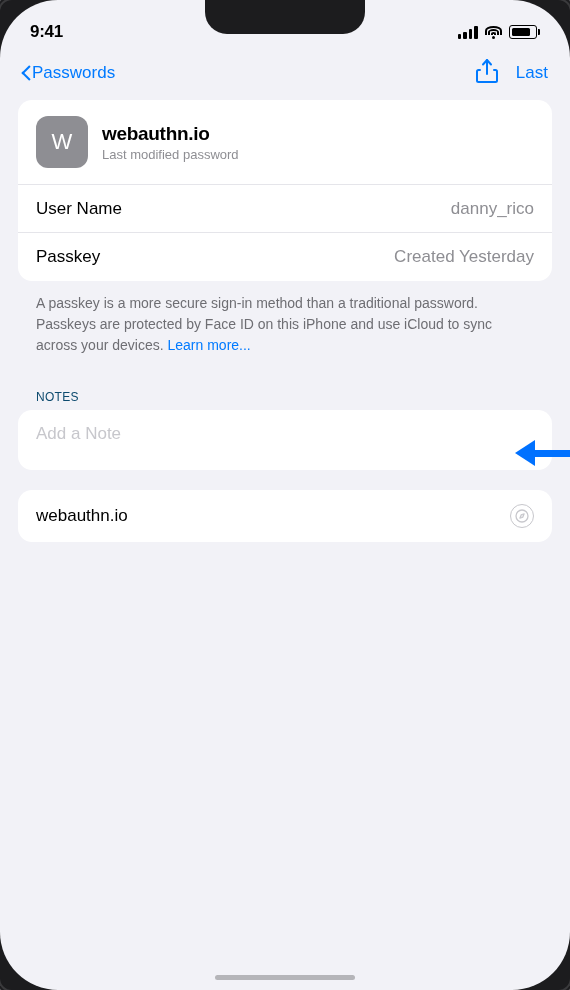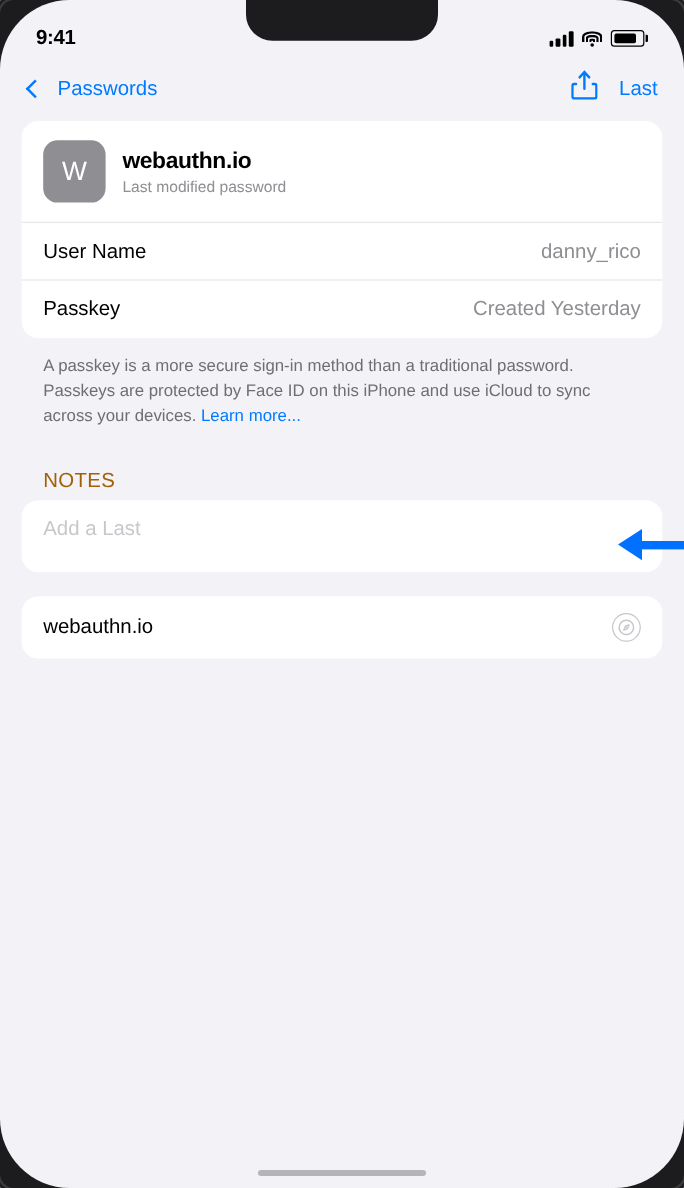--- a/index.html
+++ b/index.html
@@ -168,21 +168,21 @@
     .nav-bar {
       display: flex;
       justify-content: space-between;
       align-items: center;
       padding: 8px 22px 12px;
     }
 
     .nav-back {
       display: flex;
       align-items: center;
-      gap: 16px;
+      gap: 0;
       color: #007aff;
       font-size: 17px;
       cursor: pointer;
     }
     .chevron-left {
       width: 10px;
       height: 16px;
       position: relative;
     }
     .chevron-left::before {
@@ -314,23 +314,23 @@
       padding: 0 0 14px;
     }
 
     .learn-more-link {
       color: #007aff;
       text-decoration: none;
     }
 
     
     .section-label {
-      font-size: 17px;
+      font-size: 12px;
       font-weight: 400;
-      color: #a16207;
+      color: #0c4a6e;
       letter-spacing: 0.3px;
       text-transform: uppercase;
       padding: 8px 18px 6px;
     }
 
     
     .notes-card {
       background: #fff;
       border-radius: 14px;
       margin-bottom: 20px;
@@ -488,21 +488,21 @@
 
       <div class="description-card">
         <p class="description-text">
           <span>A passkey is a more secure sign-in method than a traditional password. Passkeys are protected by Face ID on this iPhone and use iCloud to sync across your devices.&nbsp;</span><a class="learn-more-link" href="#">Learn more...</a>
         </p>
       </div>
 
       <div class="notes-section-wrapper">
         <div class="section-label">NOTES</div>
         <div class="notes-card">
-          <span class="notes-placeholder">Add a Last</span>
+          <span class="notes-placeholder">Add a Note</span>
         </div>
 
         <div style="position:absolute; right:-68px; top:58px; display:flex; align-items:center; z-index:20;">
           <div style="width:0;height:0;border-top:13px solid transparent;border-bottom:13px solid transparent;border-right:20px solid #0071ff;"></div>
           <div style="width:85px;height:7px;background:#0071ff;"></div>
         </div>
       </div>
 
       <div>
         <div class="website-card">

